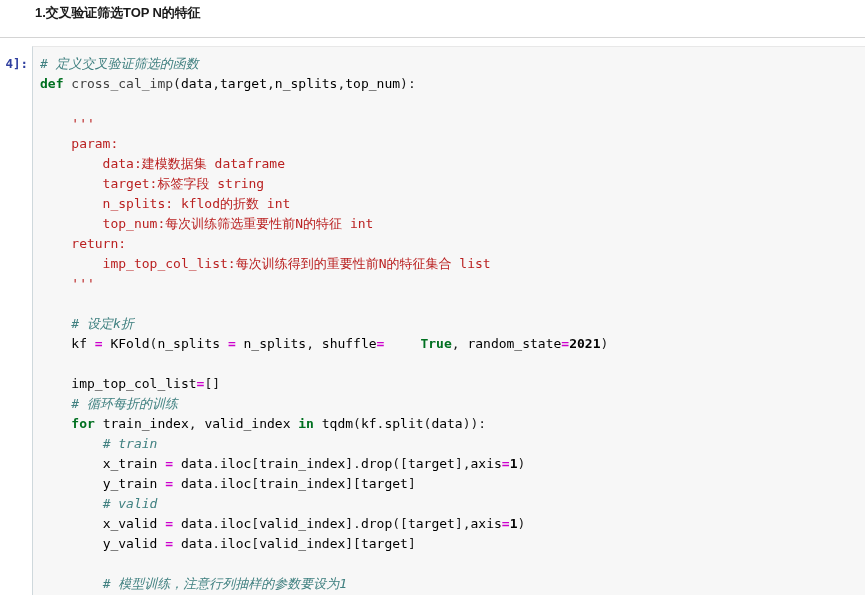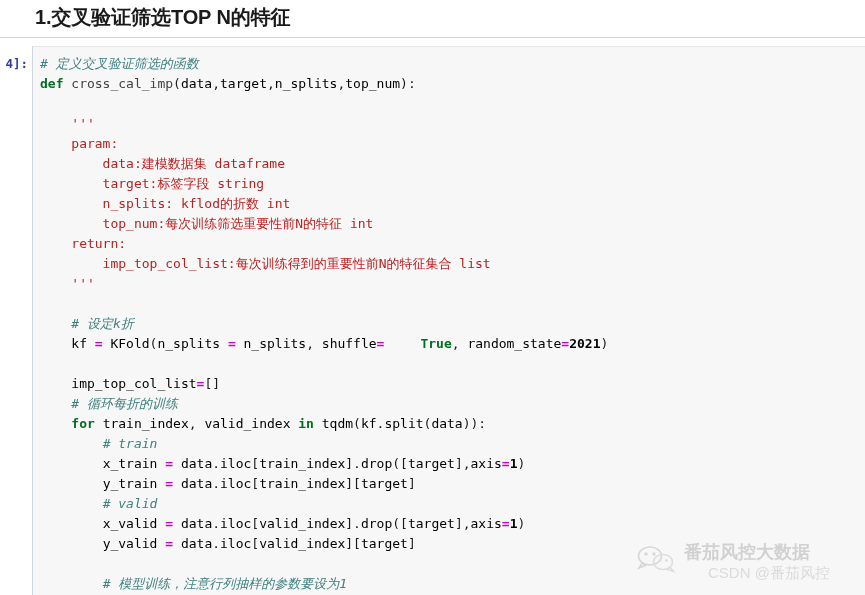--- a/index.html
+++ b/index.html
@@ -21,21 +21,21 @@
   .md-heading-wrap {
     position: absolute;
     left: 0; top: 0;
     width: 865px; height: 38px;
     background: #ffffff;
   }
   .md-heading {
     position: absolute;
     left: 35px; top: 4px;
     font-family: "Liberation Sans", sans-serif;
-    font-size: 20px;
+    font-size: 13px;
     font-weight: bold;
     color: #1a1a1a;
     letter-spacing: -0.1px;
     white-space: nowrap;
   }
   .md-divider {
     position: absolute;
     left: 0; top: 37px;
     width: 865px; height: 1px;
     background: #d4d4d4;
@@ -132,28 +132,14 @@
   <div class="md-divider"></div>
 
   <div class="cell">
     <div class="prompt">4]:</div>
 
     <div class="input-area">
       <div class="code" id="code-body"><span class="ln"><span class="t-com"># 定义交叉验证筛选的函数</span></span><span class="ln"><span class="t-kw">def</span> <span class="t-fn">cross_cal_imp</span>(<span class="t-pl">data</span>,<span class="t-pl">target</span>,<span class="t-pl">n_splits</span>,<span class="t-pl">top_num</span>):</span><span class="ln">&nbsp;</span><span class="ln"><span class="t-str">    '''</span></span><span class="ln"><span class="t-str">    param:</span></span><span class="ln"><span class="t-str">        data:建模数据集 dataframe</span></span><span class="ln"><span class="t-str">        target:标签字段 string</span></span><span class="ln"><span class="t-str">        n_splits: kflod的折数 int</span></span><span class="ln"><span class="t-str">        top_num:每次训练筛选重要性前N的特征 int</span></span><span class="ln"><span class="t-str">    return:</span></span><span class="ln"><span class="t-str">        imp_top_col_list:每次训练得到的重要性前N的特征集合 list</span></span><span class="ln"><span class="t-str">    '''</span></span><span class="ln">&nbsp;</span><span class="ln">    <span class="t-com"># 设定k折</span></span><span class="ln">    <span class="t-pl">kf</span> <span class="t-op">=</span> <span class="t-pl">KFold</span>(<span class="t-pl">n_splits</span> <span class="t-op">=</span> <span class="t-pl">n_splits</span>, <span class="t-pl">shuffle</span><span class="t-op">=</span><span class="t-bi">True</span>, <span class="t-pl">random_state</span><span class="t-op">=</span><span class="t-num">2021</span>)</span><span class="ln">&nbsp;</span><span class="ln">    <span class="t-pl">imp_top_col_list</span><span class="t-op">=</span>[]</span><span class="ln">    <span class="t-com"># 循环每折的训练</span></span><span class="ln">    <span class="t-kw">for</span> <span class="t-pl">train_index</span>, <span class="t-pl">valid_index</span> <span class="t-kw">in</span> <span class="t-pl">tqdm</span>(<span class="t-pl">kf</span>.<span class="t-pl">split</span>(<span class="t-pl">data</span>)):</span><span class="ln">        <span class="t-com"># train</span></span><span class="ln">        <span class="t-pl">x_train</span> <span class="t-op">=</span> <span class="t-pl">data</span>.<span class="t-pl">iloc</span>[<span class="t-pl">train_index</span>].<span class="t-pl">drop</span>([<span class="t-pl">target</span>],<span class="t-pl">axis</span><span class="t-op">=</span><span class="t-num">1</span>)</span><span class="ln">        <span class="t-pl">y_train</span> <span class="t-op">=</span> <span class="t-pl">data</span>.<span class="t-pl">iloc</span>[<span class="t-pl">train_index</span>][<span class="t-pl">target</span>]</span><span class="ln">        <span class="t-com"># valid</span></span><span class="ln">        <span class="t-pl">x_valid</span> <span class="t-op">=</span> <span class="t-pl">data</span>.<span class="t-pl">iloc</span>[<span class="t-pl">valid_index</span>].<span class="t-pl">drop</span>([<span class="t-pl">target</span>],<span class="t-pl">axis</span><span class="t-op">=</span><span class="t-num">1</span>)</span><span class="ln">        <span class="t-pl">y_valid</span> <span class="t-op">=</span> <span class="t-pl">data</span>.<span class="t-pl">iloc</span>[<span class="t-pl">valid_index</span>][<span class="t-pl">target</span>]</span><span class="ln">&nbsp;</span><span class="ln">        <span class="t-com"># 模型训练，注意行列抽样的参数要设为1</span></span><span class="ln">        {</span></div>
     </div>
   </div>
 
-  <div class="watermark">
-    <svg class="wm-icon" viewBox="0 0 40 30">
-      <ellipse cx="14" cy="12" rx="11.5" ry="9" fill="none" stroke="#a8a8a8" stroke-width="1.6"></ellipse>
-      <path d="M6 19 L3 24 L9.5 21.3 Z" fill="none" stroke="#a8a8a8" stroke-width="1.6"></path>
-      <circle cx="10" cy="10" r="1.7" fill="#a8a8a8"></circle>
-      <circle cx="18" cy="10" r="1.7" fill="#a8a8a8"></circle>
-      <ellipse cx="27" cy="18" rx="9.5" ry="7.5" fill="none" stroke="#b8b8b8" stroke-width="1.6"></ellipse>
-      <path d="M34 23 L37.5 27.5 L31.5 25.5 Z" fill="none" stroke="#b8b8b8" stroke-width="1.6"></path>
-      <circle cx="24" cy="16.5" r="1.4" fill="#b8b8b8"></circle>
-      <circle cx="30.5" cy="16.5" r="1.4" fill="#b8b8b8"></circle>
-    </svg>
-    <div class="wm-line1">番茄风控大数据</div>
-    <div class="wm-line2">CSDN @番茄风控</div>
-  </div>
 
 </div>
 
 </body></html>

